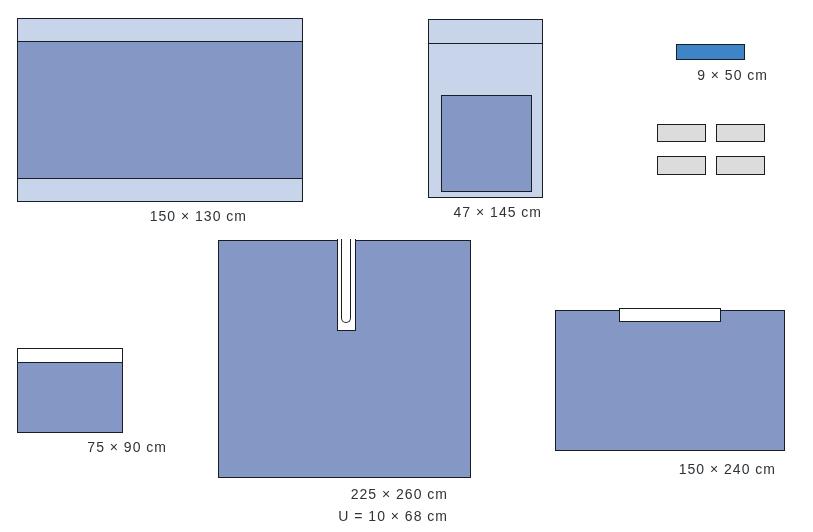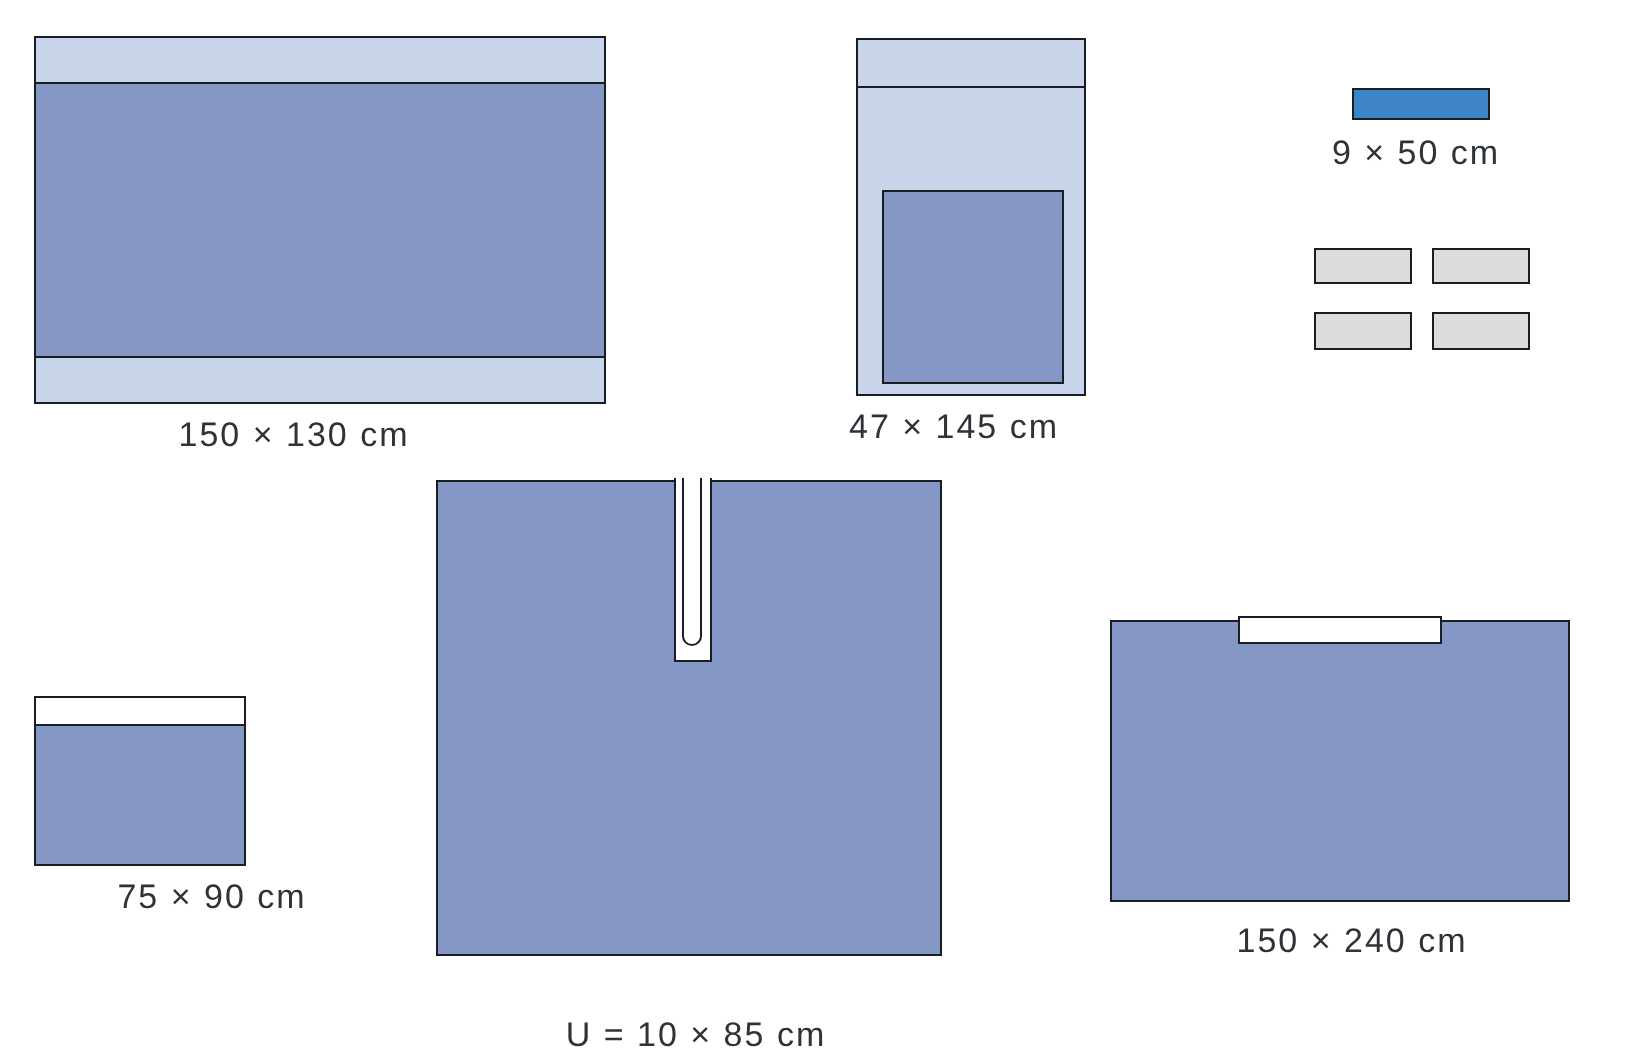--- a/index.html
+++ b/index.html
@@ -10,22 +10,22 @@
   }
   .canvas {
     position: relative;
     width: 813px;
     height: 532px;
     background: var(--page-bg, #ffffff);
     overflow: hidden;
   }
   .label {
     position: absolute;
-    text-align: center;
-    font-size: 17px;
+    text-align: right;
+    font-size: 14px;
     font-weight: 500;
     letter-spacing: 1px;
     color: var(--label-color, #2e3338);
     white-space: nowrap;
   }
 
   
   .drape-150x190 {
     position: absolute; left: 17px; top: 18px; width: 286px; height: 184px;
     background: var(--light-blue, #c7d4e9);
@@ -164,20 +164,21 @@
   <div class="drape-75x90">
     <div class="adhesive-edge"></div>
   </div>
   <div class="label l-75x90">75 × 90 cm</div>
 
   <div class="u-drape-225x260">
     <div class="u-slit">
       <div class="u-slit-inner"></div>
     </div>
   </div>
-  <div class="label l-u-size">U = 10 × 85 cm</div>
+  <div class="label l-225x260">225 × 260 cm</div>
+  <div class="label l-u-size">U = 10 × 68 cm</div>
 
   <div class="drape-150x240">
     <div class="top-notch"></div>
   </div>
   <div class="label l-150x240">150 × 240 cm</div>
 
 </div>
 
 </body></html>

